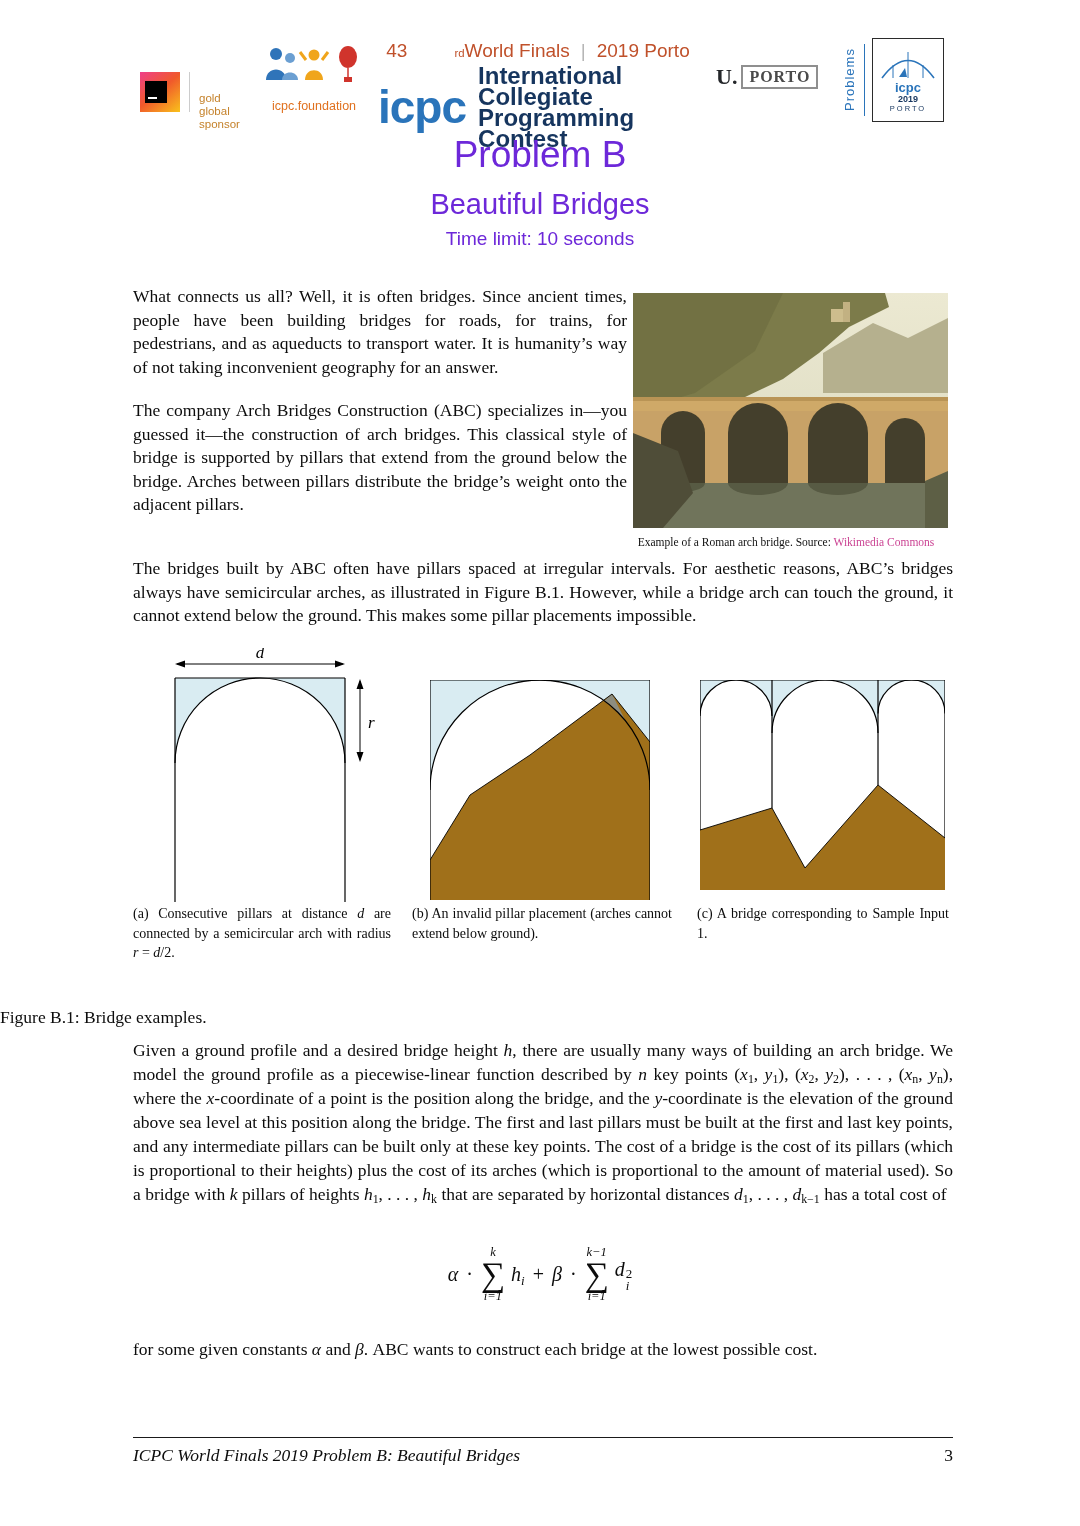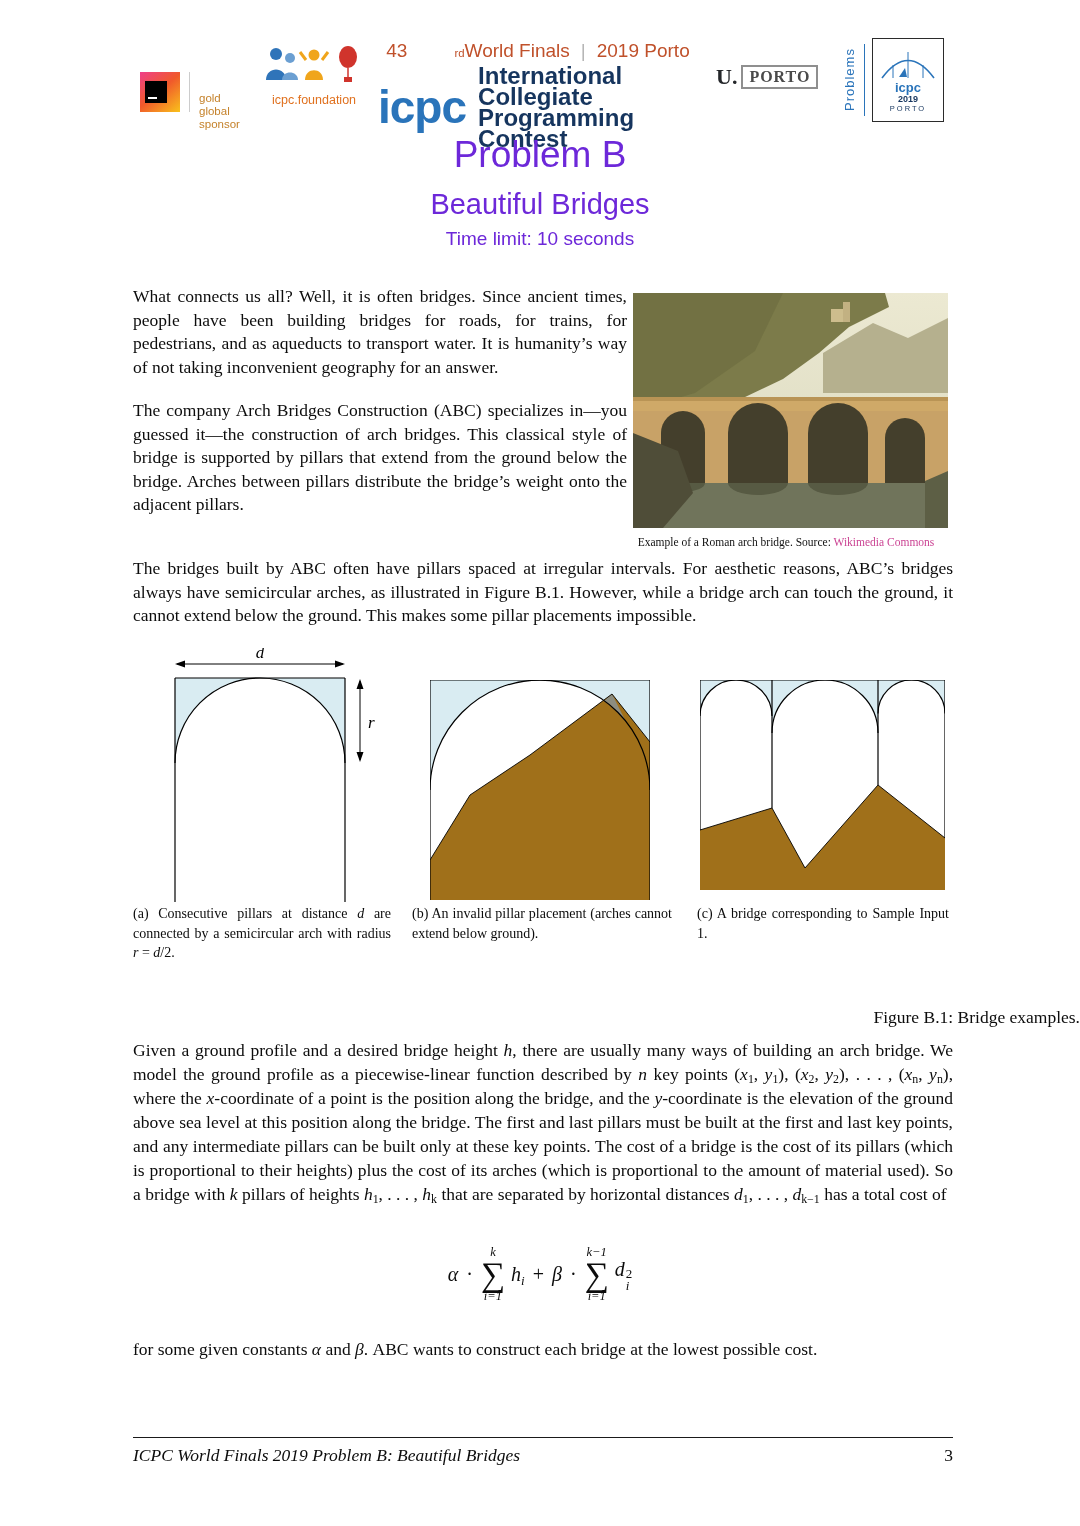--- a/index.html
+++ b/index.html
@@ -8,21 +8,21 @@
   .abs{position:absolute;}
 
   
   .sponsor{left:140px;top:52px;display:flex;align-items:center;gap:9px;}
   .jb-logo{width:40px;height:40px;background:linear-gradient(140deg,#ef3e8a 0%,#f0592b 48%,#f9c21b 100%);position:relative;}
   .jb-inner{position:absolute;left:5px;top:9px;width:22px;height:22px;background:#000;}
   .jb-bar{position:absolute;left:3px;bottom:4px;width:9px;height:2px;background:#fff;}
   .sp-div{width:1px;height:40px;background:#cccccc;}
   .sponsor-text{font-family:"Liberation Sans",sans-serif;font-size:11.5px;line-height:13px;color:#c5822b;margin-top:40px;}
   .foundation{left:256px;top:44px;width:116px;text-align:center;}
-  .foundation-label{font-family:"Liberation Sans",sans-serif;font-size:12.5px;color:#e0711f;margin-top:1px;}
+  .foundation-label{font-family:"Liberation Sans",sans-serif;font-size:12.5px;color:#e0711f;margin-top:7px;}
   .brand-center{left:378px;top:40px;width:320px;text-align:center;}
   .event-row{font-family:"Liberation Sans",sans-serif;font-size:19px;color:#c0512b;display:flex;justify-content:center;align-items:baseline;}
   .event-row sup{font-size:60%;padding-left:47px;}
   .event-div{color:#b5b5b5;margin:0 11px;font-weight:400;}
   .brand-row{display:flex;align-items:center;justify-content:center;margin-top:3px;}
   .icpc-word{font-family:"Liberation Sans",sans-serif;font-weight:bold;font-size:46px;line-height:44px;color:#2a74ba;letter-spacing:-1px;}
   .icpc-name{font-family:"Liberation Sans",sans-serif;font-weight:bold;font-size:24px;line-height:21px;color:#16355e;margin-left:12px;text-align:left;}
   .uporto{left:716px;top:64px;display:flex;align-items:center;gap:4px;}
   .uporto-u{font-weight:bold;font-size:22px;color:#24262a;}
   .uporto-box{border:2px solid #8f8f8f;padding:1px 6px;font-weight:bold;font-size:16px;color:#4a4a4a;letter-spacing:1px;}
@@ -56,21 +56,21 @@
   .wm-link{color:#cb4393;text-decoration:none;cursor:pointer;}
 
   
   .fig-a{left:155px;top:648px;}
   .fig-b{left:430px;top:680px;}
   .fig-c{left:700px;top:680px;}
   .subcap{font-size:14px;line-height:19.5px;text-align:justify;margin:0;}
   .cap-a{left:133px;top:904px;width:258px;}
   .cap-b{left:412px;top:904px;width:260px;}
   .cap-c{left:697px;top:904px;width:252px;}
-  .figcap{left:0;top:989px;width:1080px;text-align:right;font-size:17.5px;}
+  .figcap{left:0;top:989px;width:1080px;text-align:left;font-size:17.5px;}
 
   
   .formula{left:0;top:1246px;width:1080px;display:flex;justify-content:center;align-items:center;gap:6px;font-size:20px;}
   .formula .var{font-style:italic;}
   .formula .op{margin:0 2px;}
   .bigop{display:inline-flex;flex-direction:column;align-items:center;}
   .bigop .lim{font-size:12.5px;font-style:italic;line-height:13px;}
   .bigop .sigma{font-size:34px;line-height:31px;}
   .term i{font-style:italic;}
   .fsub{font-size:13px;font-style:italic;vertical-align:-0.3em;line-height:0;}

